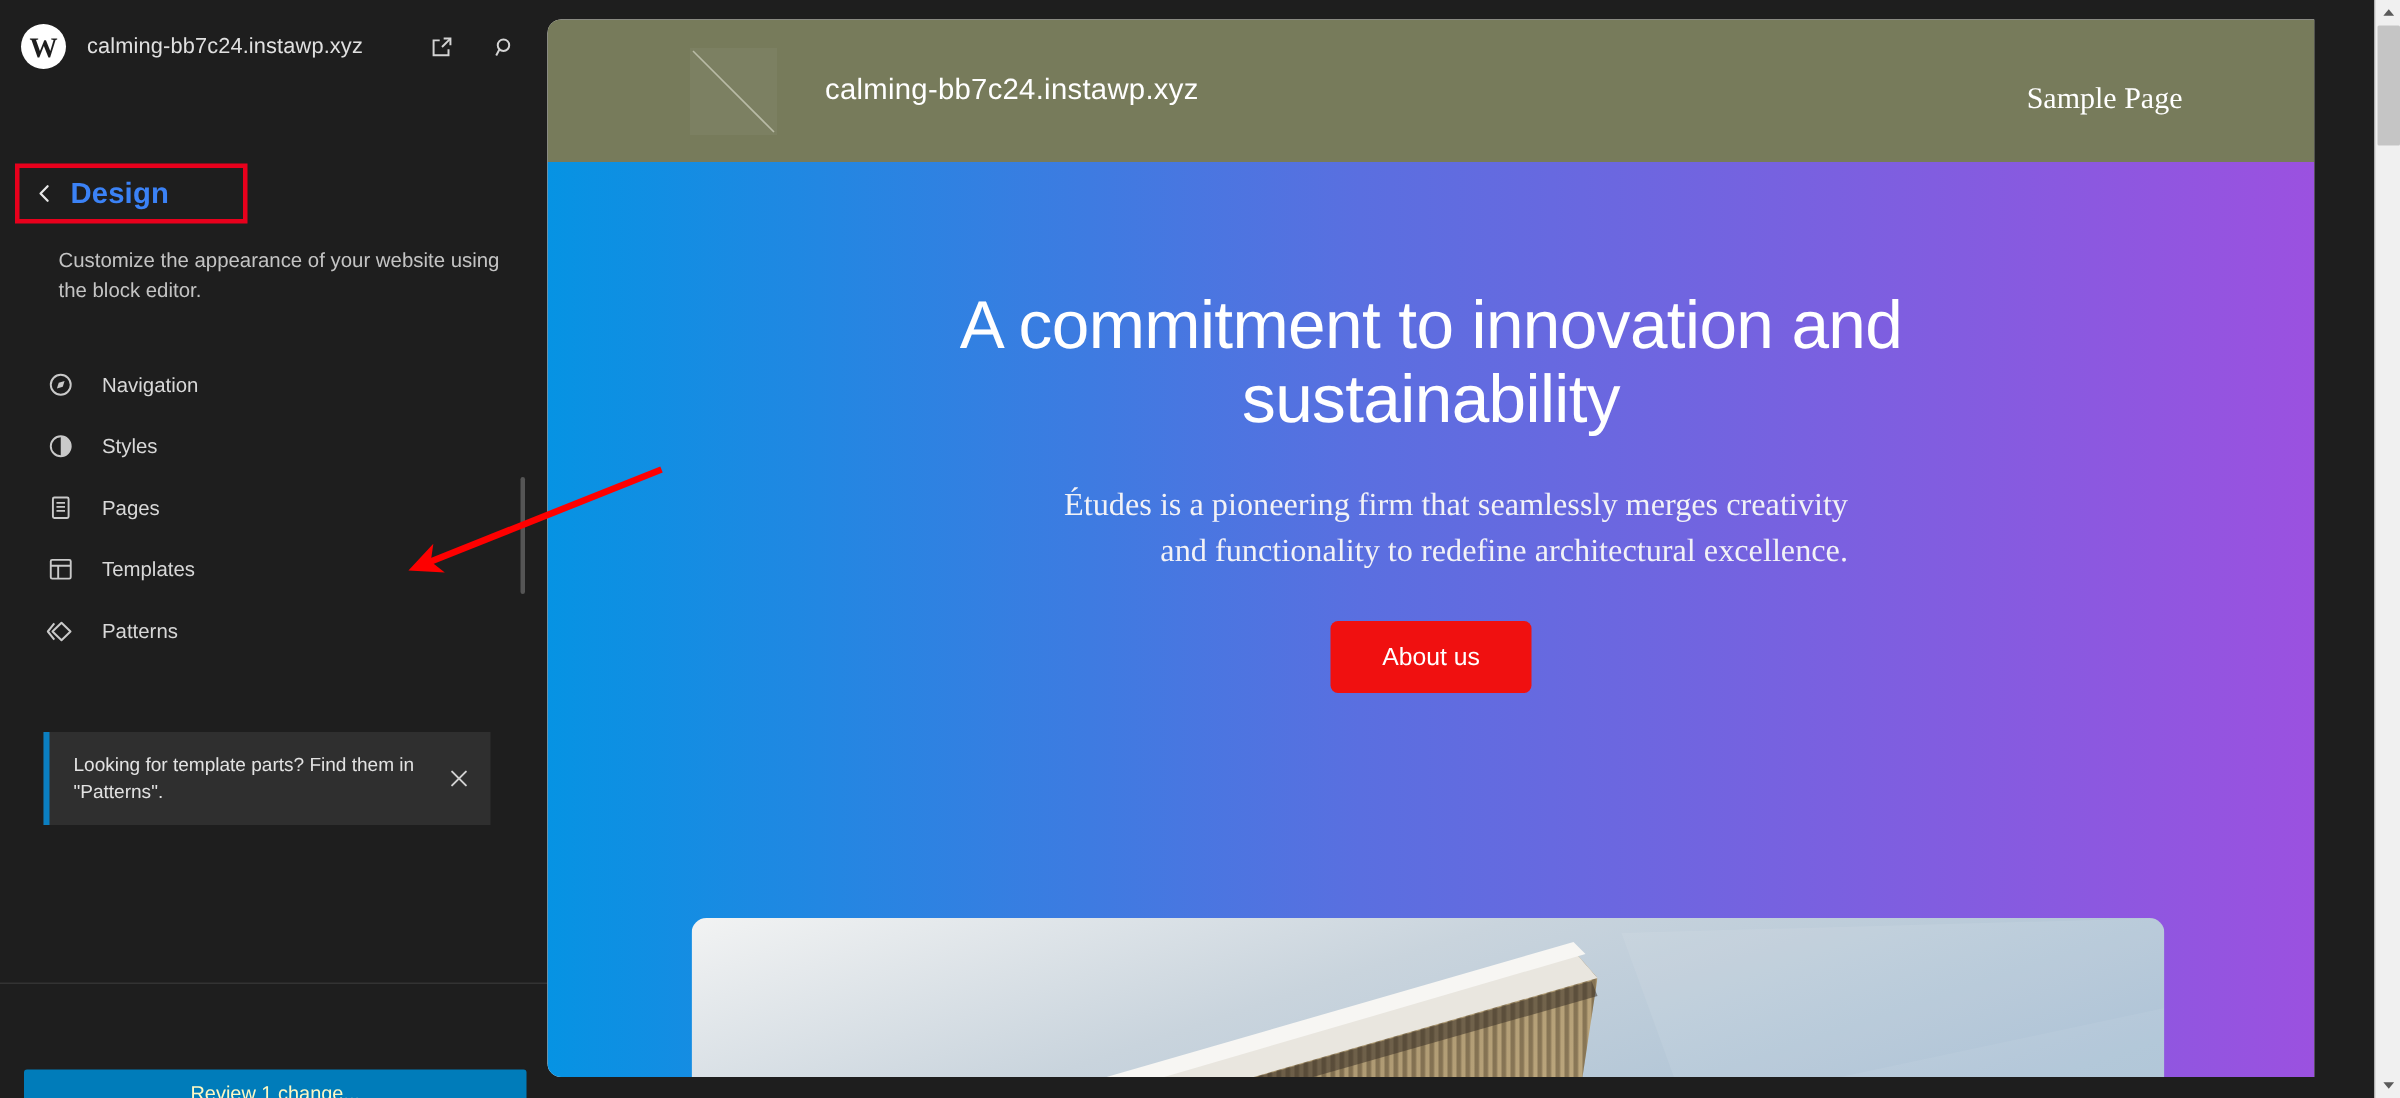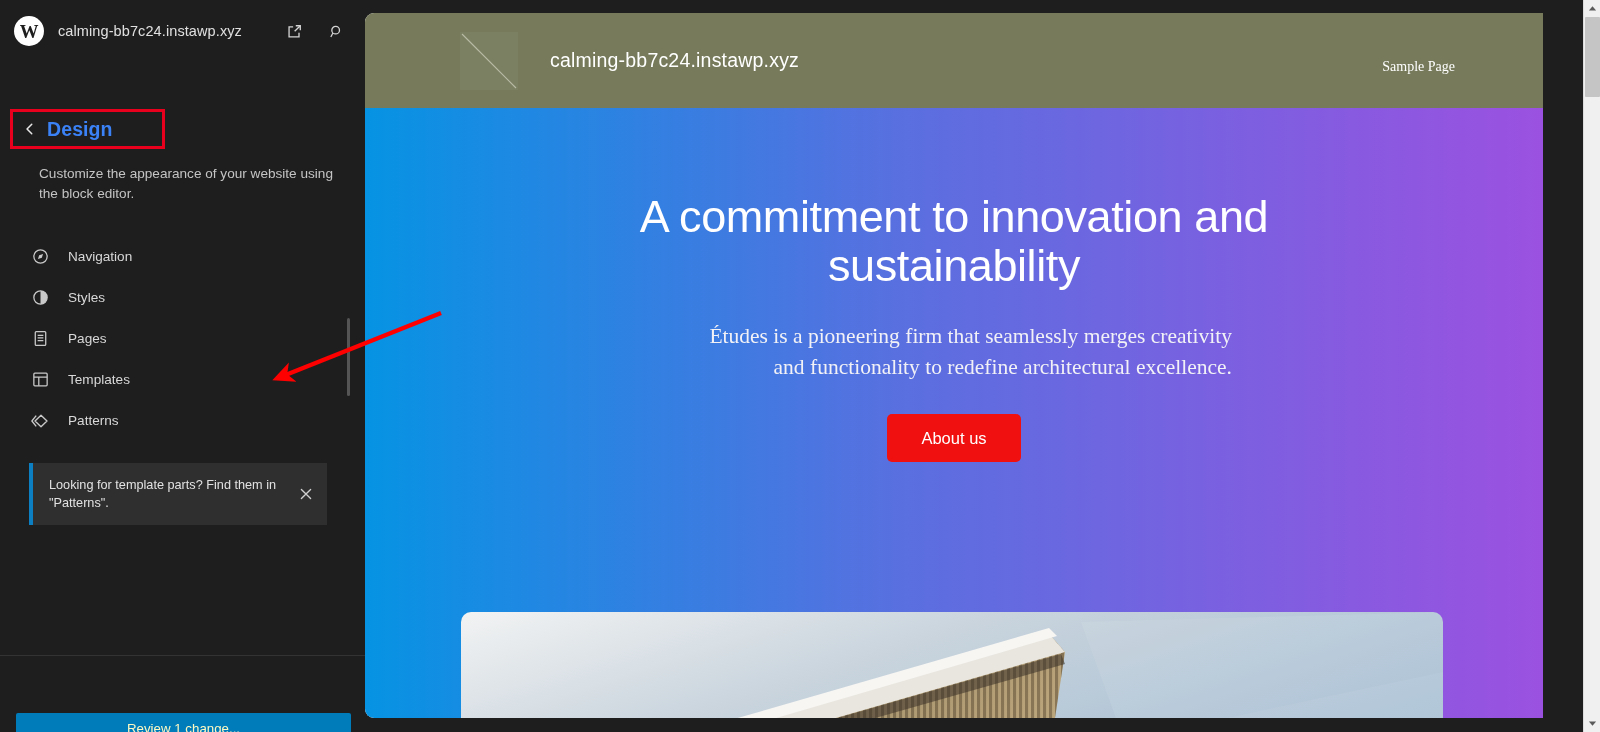--- a/index.html
+++ b/index.html
@@ -71,21 +71,21 @@
   }
   .sb-item .chev{ color:#9a9a9a; display:flex; align-items:center; }
 
   .sb-scrollbar{
     position:absolute; left:347px; top:318px; width:3px; height:78px;
     background:#555555; border-radius:2px;
   }
 
   
   .notice{
-    position:absolute; left:29px; top:463px; width:298px; min-height:62px;
+    position:absolute; left:29px; top:488px; width:298px; min-height:62px;
     background:#2f2f2f; border-left:4px solid #0b7fc1;
     display:flex; align-items:center; padding:10px 6px 10px 16px;
   }
   .notice-text{
     color:#e2e2e2; font-size:12.7px; line-height:18.5px; flex:1 1 auto;
     padding-right:4px;
   }
   .notice-close{
     width:30px; height:30px; flex:0 0 auto; cursor:pointer;
     display:flex; align-items:center; justify-content:center; color:#cfcfcf;
@@ -119,21 +119,21 @@
     position:relative; overflow:hidden;
   }
   .logo-placeholder svg{ position:absolute; inset:0; }
   .site-title{
     margin-left:32px; color:#ffffff; font-size:19.5px; letter-spacing:.2px;
     white-space:nowrap;
   }
   .site-nav{ margin-left:auto; display:flex; gap:26px; }
   .site-nav a{
     color:#ffffff; font-family:"Liberation Serif", serif;
-    font-size:14px; text-decoration:none; white-space:nowrap;margin-top:12px;
+    font-size:20px; text-decoration:none; white-space:nowrap;margin-top:12px;
   }
 
   .hero{
     position:relative; width:100%; height:610px;
     background:linear-gradient(90deg,#0693e3 0%, #5a6fe0 46%, #9b51e0 100%);
     padding-top:85px;
   }
   .hero h1{
     color:#ffffff; text-align:center;
     font-size:45px; font-weight:400; line-height:1.08;

